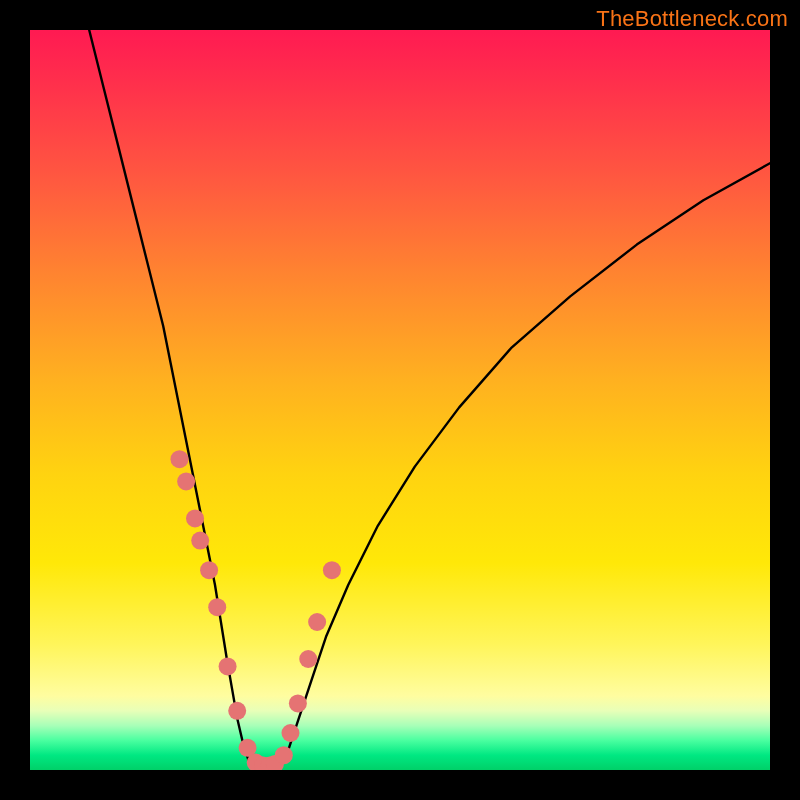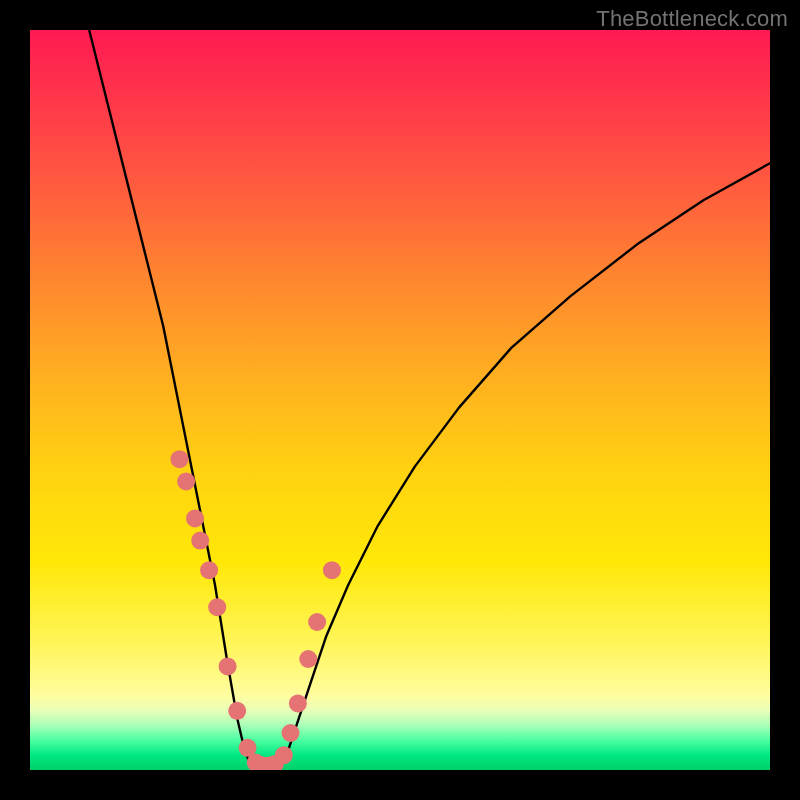--- a/index.html
+++ b/index.html
@@ -56,21 +56,21 @@
     top: 0;
     width: 740px;
     height: 740px;
   }
   .watermark {
     position: absolute;
     right: 12px;
     top: 6px;
     font-size: 22px;
     font-weight: 500;
-    color: #737373;
+    color: #f97316;
     letter-spacing: 0.2px;
   }
 </style>
 </head>
 <body>
 
 <div class="frame">
   <div class="plot-area">
     <div class="gradient"></div>
     <svg class="curves" viewBox="0 0 740 740" preserveAspectRatio="none">

